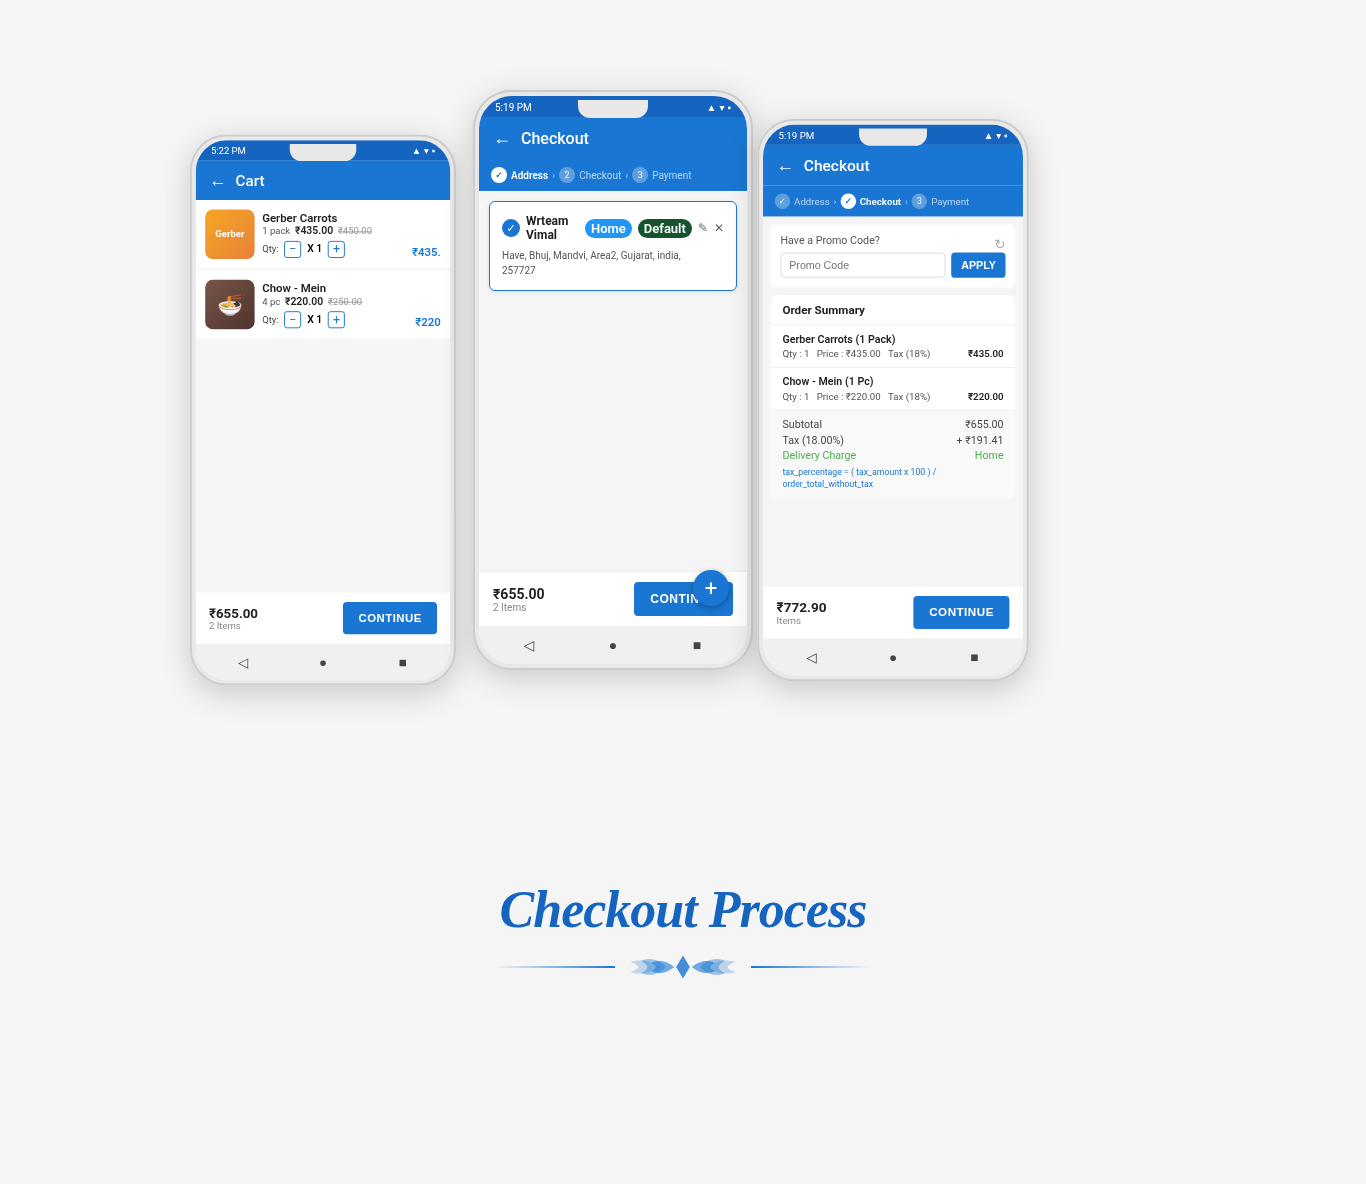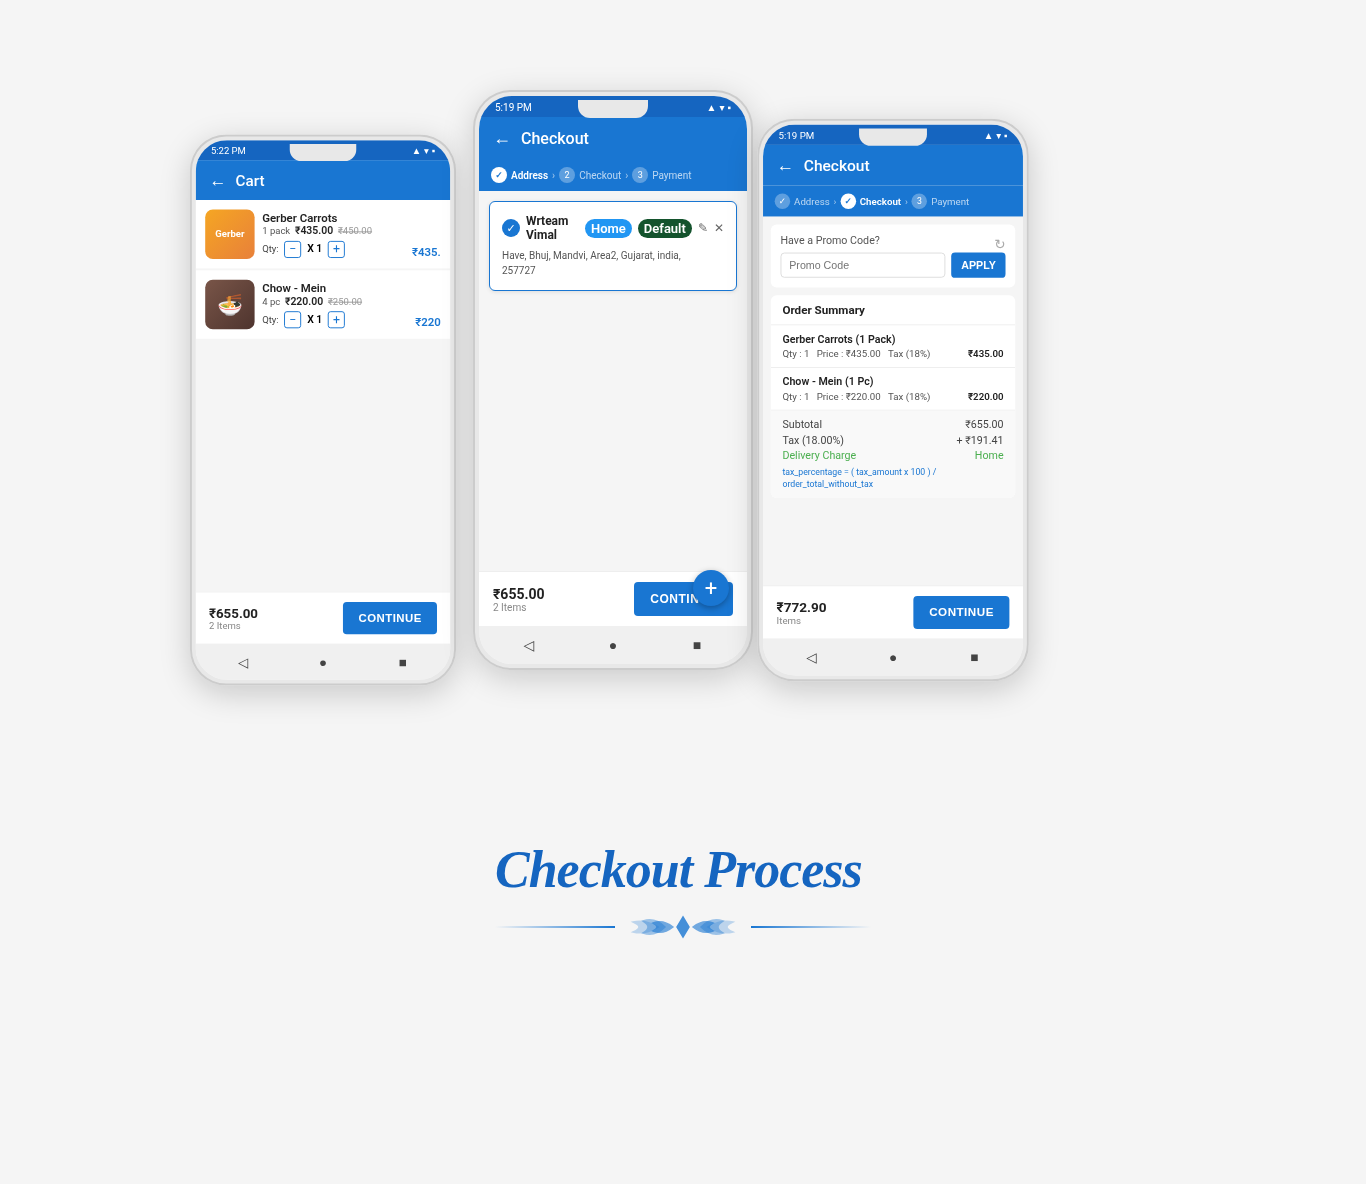--- a/index.html
+++ b/index.html
@@ -454,21 +454,22 @@
 
     .phone-right {
       left: 620px;
       top: 50px;
       z-index: 3;
       transform: scale(0.97);
     }
 
     
     .page-title-section {
-      text-align: left;
+      text-align: center;
+      margin-top: 40px;
     }
 
     .page-title {
       font-size: 52px;
       font-weight: 900;
       color: #1565c0;
       font-style: italic;
       font-family: Georgia, serif;
       letter-spacing: -1px;
     }

